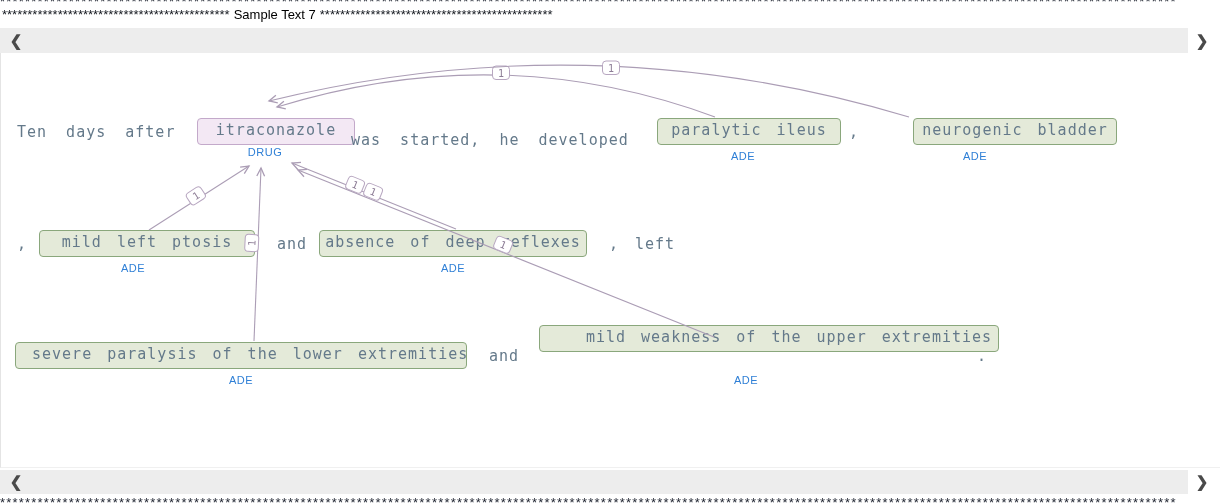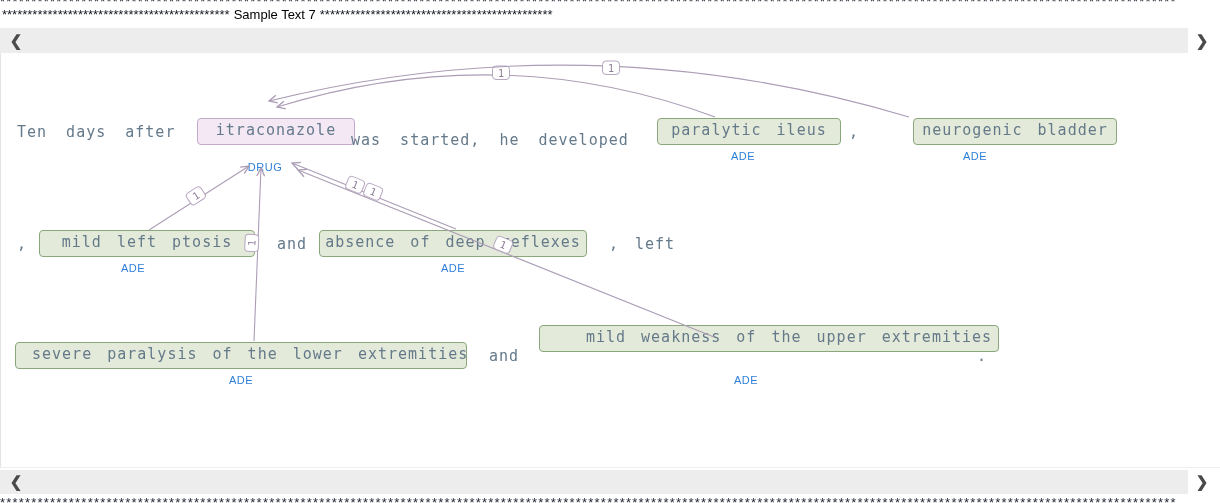--- a/index.html
+++ b/index.html
@@ -48,21 +48,21 @@
   <div id="title-line"><span>*********************************************</span><span class="t">Sample Text 7</span><span>**********************************************</span></div>
 
   <div id="navbar-top" class="navbar"></div>
   <div class="nav-btn" style="left:6px;top:31px;">❮</div>
   <div class="nav-btn" style="left:1192px;top:31px;">❯</div>
 
   <div id="panel">
     <div id="entities">
         <div class="chunk-text" style="left: 16px; top: 70px;">Ten days after</div>
         <div class="entity drug" style="left: 196px; top: 65px; width: 158px; text-align: center;">itraconazole</div>
-        <div class="ent-label" style="left: 196px; top: 108px; width: 136px;">DRUG</div>
+        <div class="ent-label" style="left: 196px; top: 93px; width: 136px;">DRUG</div>
         <div class="chunk-text" style="left: 350px; top: 78px;">was started, he developed</div>
         <div class="entity ade" style="left: 656px; top: 65px; width: 184px;">paralytic ileus</div>
         <div class="ent-label" style="left: 656px; top: 97px; width: 172px;">ADE</div>
         <div class="chunk-text" style="left: 848px; top: 70px;">,</div>
         <div class="entity ade" style="left: 872px; top: 65px; width: 204px; margin-left: 40px;">neurogenic bladder</div>
         <div class="ent-label" style="left: 872px; top: 97px; width: 204px;">ADE</div>
         <div class="chunk-text" style="left: 16px; top: 182px;">,</div>
         <div class="entity ade" style="left: 38px; top: 177px; width: 216px;">mild left ptosis</div>
         <div class="ent-label" style="left: 38px; top: 209px; width: 188px;">ADE</div>
         <div class="chunk-text" style="left: 276px; top: 182px;">and</div>

